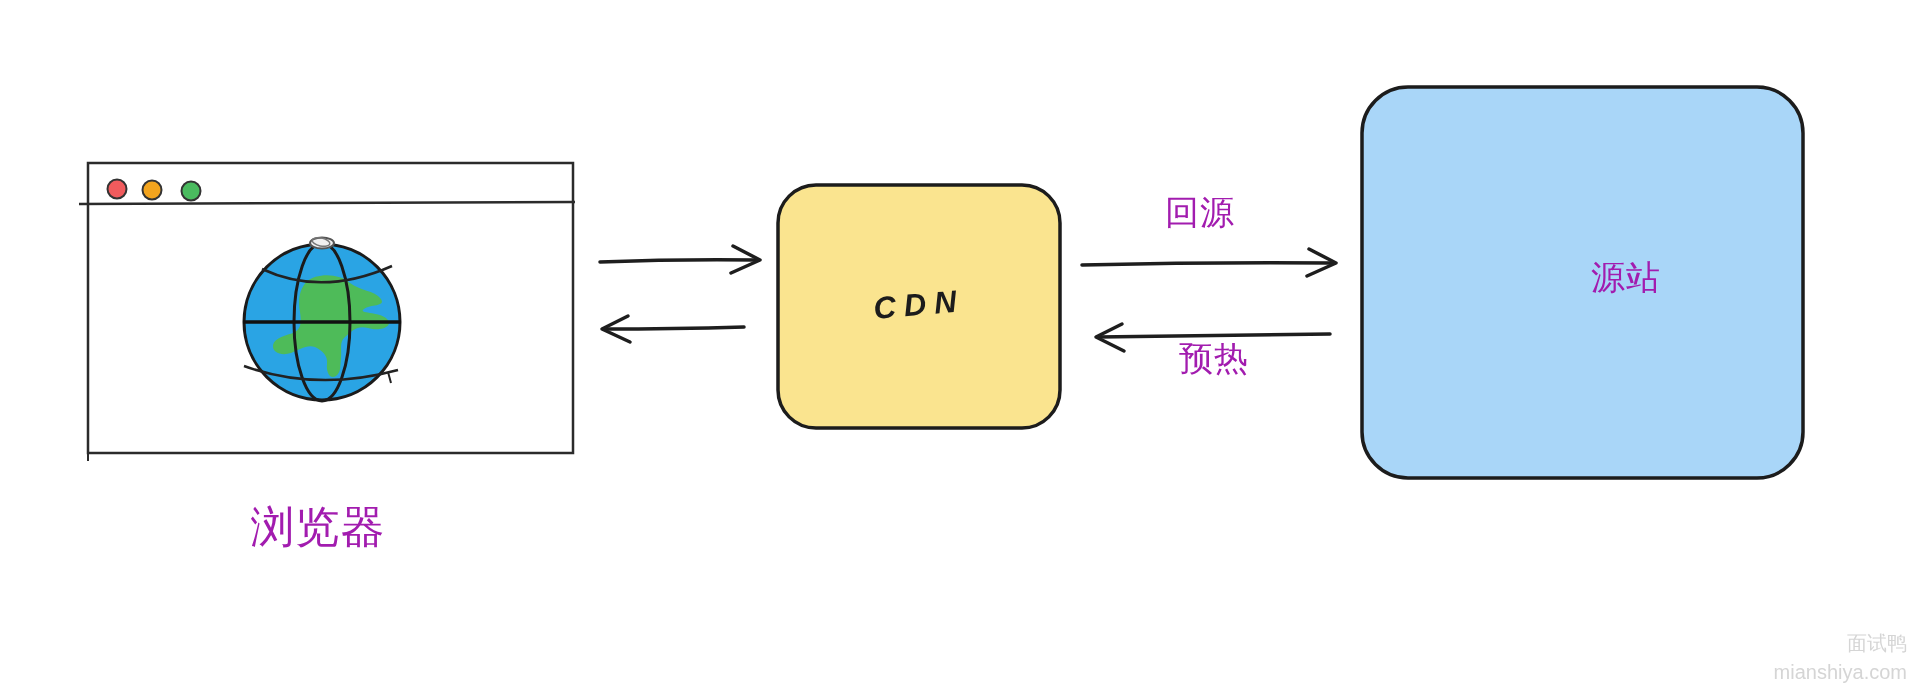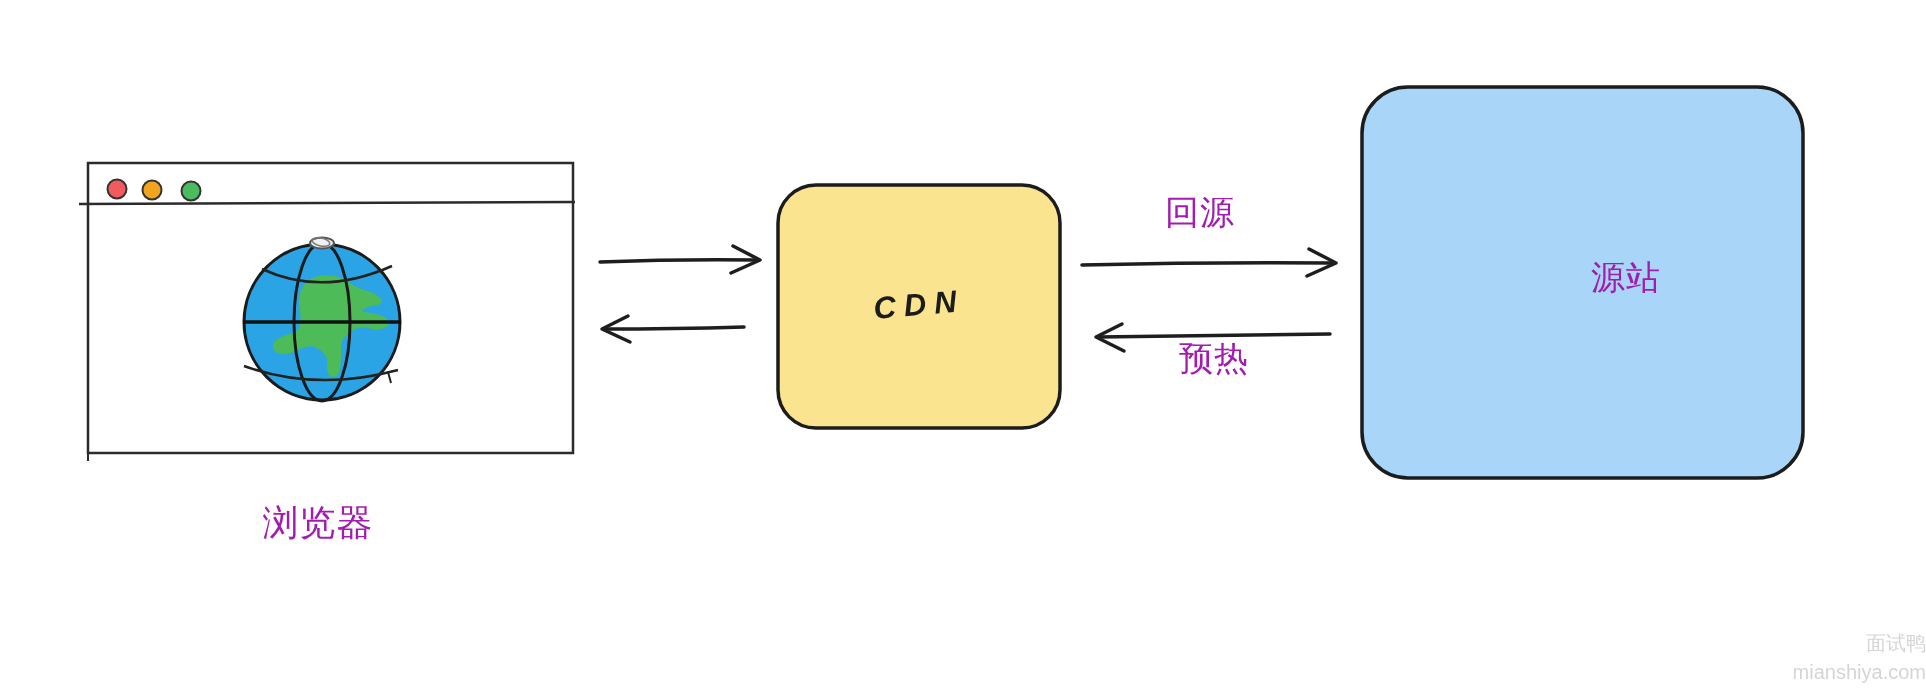--- a/index.html
+++ b/index.html
@@ -26,32 +26,32 @@
   .label {
     position: absolute;
     transform: translateX(-50%);
     white-space: nowrap;
     color: #a21caf;
     font-size: 34px;
     font-weight: 400;
     letter-spacing: 1px;
     line-height: 1.1;
   }
-  .label-browser { font-size: 36px; }
+  .label-browser { font-size: 44px; }
   .label-cdn {
     font-size: 31px;
     font-style: italic;
     font-weight: 600;
     letter-spacing: 8px;
     color: #1c1c1c;
     transform: translateX(-50%) rotate(-5deg);
   }
   .watermark {
     position: absolute;
-    right: 0;
+    right: 19px;
     bottom: 12px;
     text-align: right;
     font-size: 20px;
     line-height: 1.42;
     color: #d5d5d5;
     text-shadow: 1px 1px 0 rgba(255,255,255,0.95);
   }
 </style>
 </head>
 <body>

